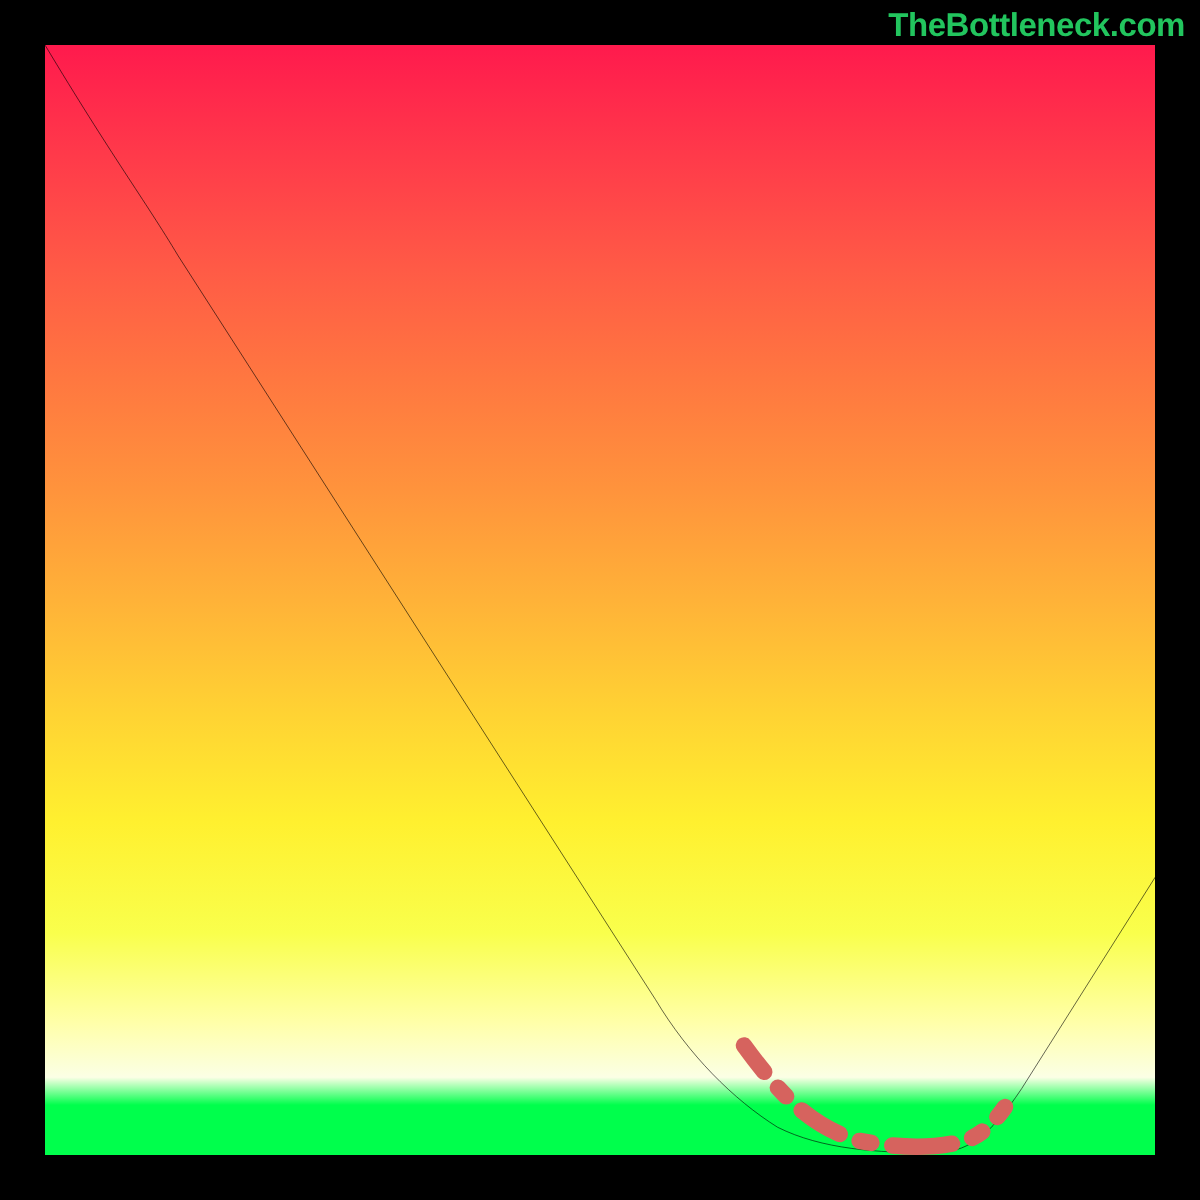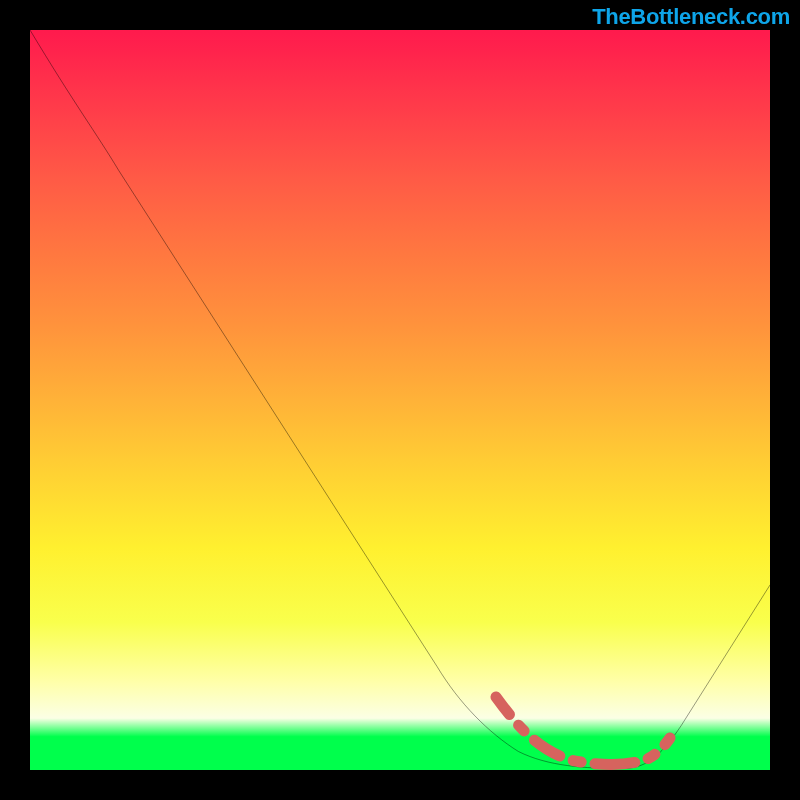--- a/index.html
+++ b/index.html
@@ -49,21 +49,21 @@
     position: absolute;
     inset: 0;
     width: 100%;
     height: 100%;
     display: block;
   }
   .attribution {
     position: absolute;
     top: 4px;
     right: 10px;
-    color: #0ea5e9;
+    color: #22c55e;
     font-size: 22px;
     font-weight: 600;
     letter-spacing: -0.3px;
     text-align: right;
   }
 </style>
 </head>
 <body>
 
 <div class="frame">

